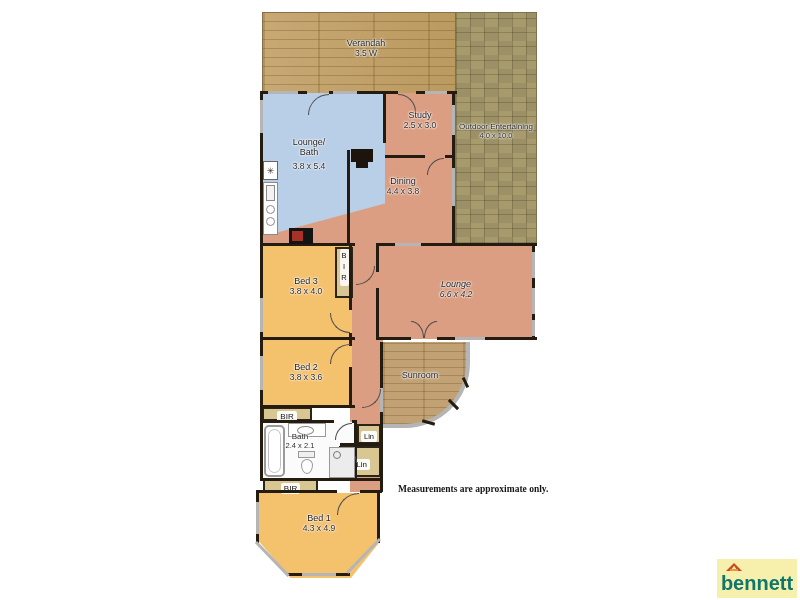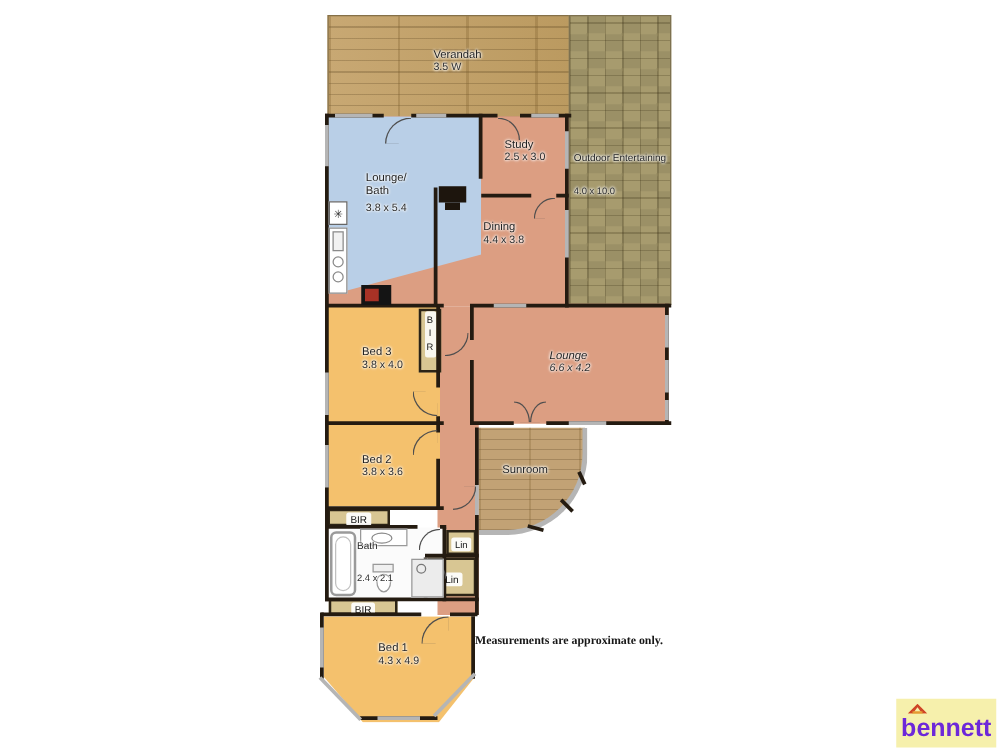--- a/index.html
+++ b/index.html
@@ -32,39 +32,39 @@
   .closet{background:#d8c693;border:2px solid #2c2416;box-sizing:border-box;}
   
   .w{position:absolute;background:#241b11;}
   .win{position:absolute;background:#b5b5b5;}
   .door{position:absolute;border:0 solid #4e4e4e;box-sizing:border-box;}
   .d-tl{border-top-width:1px;border-left-width:1px;border-top-left-radius:100%;}
   .d-tr{border-top-width:1px;border-right-width:1px;border-top-right-radius:100%;}
   .d-bl{border-bottom-width:1px;border-left-width:1px;border-bottom-left-radius:100%;}
   .d-br{border-bottom-width:1px;border-right-width:1px;border-bottom-right-radius:100%;}
   
-  .lab{position:absolute;transform:translateX(-50%);white-space:nowrap;
+  .lab{position:absolute;transform:translateX(-50%);text-align:center;white-space:nowrap;
        color:#1f1f1f;text-shadow:0 0 2px #fff,0 0 2px #fff,0 0 3px #fff;}
   .lab .nm{display:block;font-size:9px;}
   .lab .dm{display:block;font-size:8.5px;color:#2e2e2e;}
   .lab.small .nm{font-size:8px;}
-  .lab.small .dm{font-size:7.5px;margin-top:17px;}
+  .lab.small .dm{font-size:7.5px;}
   .chip{display:inline-block;background:rgba(255,255,255,.92);border-radius:2px;
         padding:0 3px;font-size:8px;color:#111;line-height:11px;}
   .vtext{writing-mode:vertical-lr;text-orientation:upright;font-size:7.5px;letter-spacing:2px;
          color:#111;background:rgba(255,255,255,.85);border-radius:2px;padding:2px 0;}
-  .disclaimer{position:absolute;left:380px;top:482px;font-family:"Liberation Serif",serif;
-        font-size:9.5px;font-weight:600;color:#161616;line-height:14px;margin-top:24px;}
+  .disclaimer{position:absolute;left:398px;top:482px;font-family:"Liberation Serif",serif;
+        font-size:9.5px;font-weight:600;color:#161616;line-height:14px;}
   .disclaimer span{display:block;}
   
   .fx{position:absolute;box-sizing:border-box;}
   
   #logo{position:absolute;left:717px;top:559px;width:80px;height:39px;background:#f6f0ac;}
   #logo .txt{position:absolute;left:0;right:0;bottom:3px;text-align:center;
-     font-weight:bold;font-size:20px;color:#6d28d9;letter-spacing:0;}
+     font-weight:bold;font-size:20px;color:#0f766e;letter-spacing:0;}
   #logo .roof{position:absolute;left:9px;top:4px;width:16px;height:8px;background:#cf4526;
      clip-path:polygon(0 100%,50% 0,100% 100%,74% 100%,50% 34%,26% 100%);}
   #logo .roofbar{position:absolute;left:13px;top:10px;width:8px;height:2px;background:#e59a33;}
 </style>
 </head>
 <body>
 
 <div id="stage">
 
   <div class="abs deck" style="left:262px;top:12px;width:193px;height:81px;"></div>

